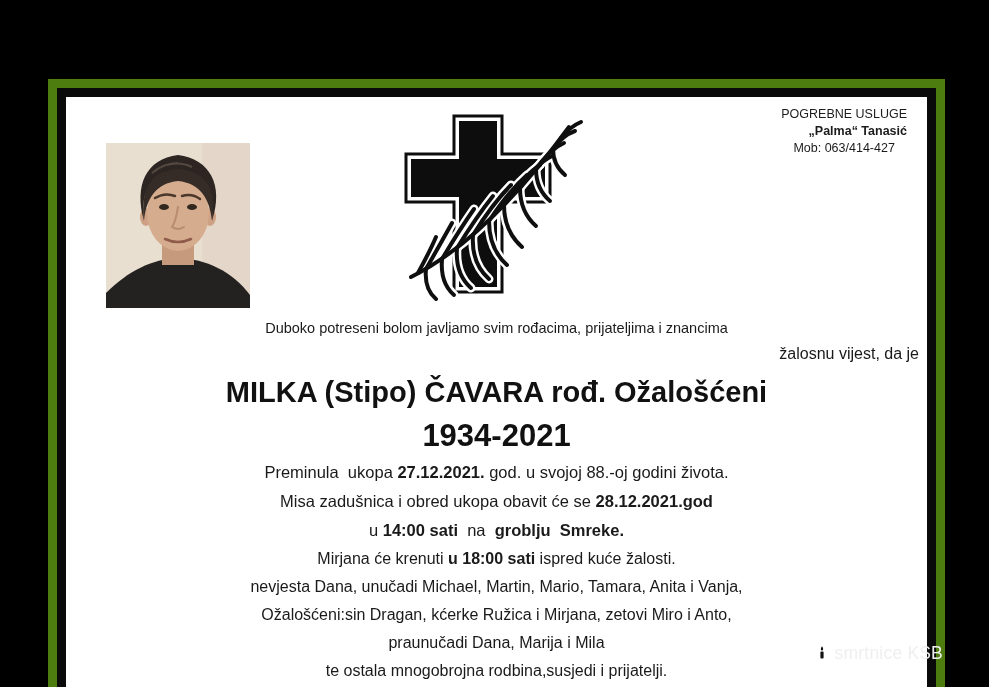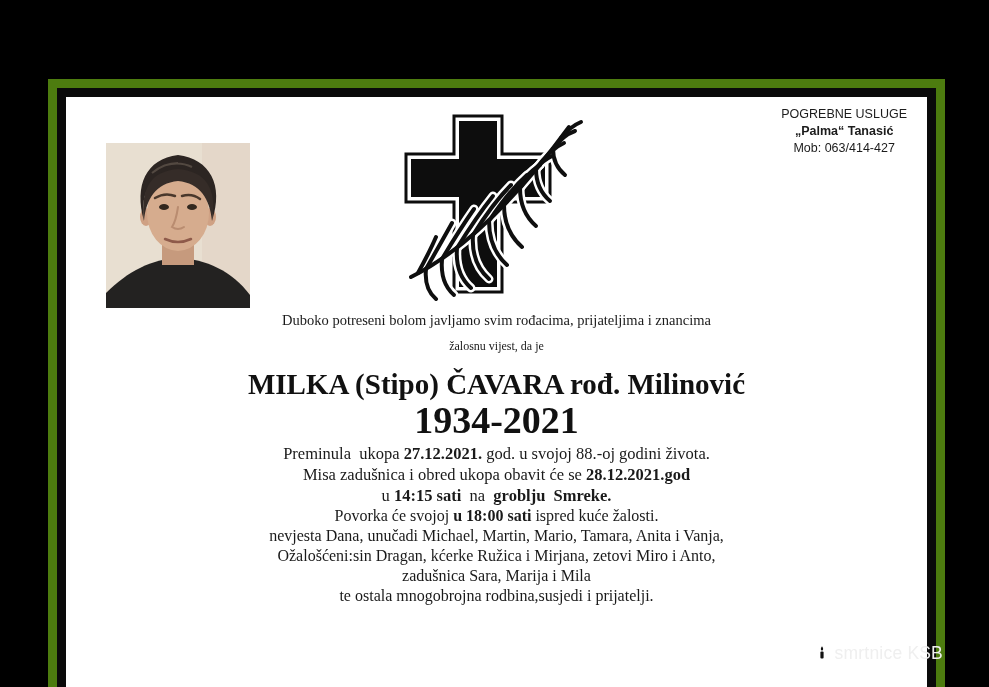--- a/index.html
+++ b/index.html
@@ -25,30 +25,30 @@
   .emblem{
     position:absolute;left:50%;top:12px;width:200px;height:192px;
     transform:translateX(-50%);
   }
   .emblem svg{display:block;width:100%;height:100%;}
   
   .agency{
     position:absolute;top:9px;right:20px;text-align:center;
     font-size:12.5px;line-height:17px;color:#1c1c1c;
   }
-  .agency .bold{font-weight:bold;}
+  .agency .bold{font-weight:bold;text-align:right;}
   
   .text-block{
     position:absolute;left:0;right:0;top:214px;text-align:center;color:#1a1a1a;
   }
-  .text-block p{margin:0;white-space:pre-wrap;font-family:Liberation Serif, serif;}
+  .text-block p{margin:8px;white-space:pre-wrap;}
   .intro1{font-size:14.5px;line-height:18px;margin-bottom:8px !important;}
-  .intro2{font-size:12px;line-height:18px;margin-bottom:11px !important;}
+  .intro2{font-size:16px;line-height:18px;margin-bottom:11px !important;text-align:right;}
   .name{font-size:29px;line-height:36px;font-weight:bold;color:#111;}
-  .years{font-size:38px;line-height:36px;font-weight:bold;color:#111;margin-bottom:5px !important;}
+  .years{font-size:31px;line-height:36px;font-weight:bold;color:#111;margin-bottom:5px !important;}
   .detail{font-size:16.5px;line-height:21px;}
   .detail.small{font-size:16px;line-height:20px;}
   .detail b{font-weight:bold;}
   
   .footer{
     position:absolute;top:641px;right:46px;height:24px;
     display:flex;align-items:center;gap:3px;
     color:#efefef;font-size:17.5px;letter-spacing:.2px;
   }
   .footer .brand-icon{width:20px;height:20px;}
@@ -127,30 +127,30 @@
 
       <div class="agency">
         <div>POGREBNE USLUGE</div>
         <div class="bold">„Palma“ Tanasić</div>
         <div>Mob: 063/414-427</div>
       </div>
 
       <div class="text-block">
         <p class="intro1">Duboko potreseni bolom javljamo svim rođacima, prijateljima i znancima</p>
         <p class="intro2">žalosnu vijest, da je</p>
-        <p class="name">MILKA (Stipo) ČAVARA rođ. Milinović</p>
+        <p class="name">MILKA (Stipo) ČAVARA rođ. Ožalošćeni</p>
         <p class="years">1934-2021</p>
 
         <p class="detail"><span>Preminula  ukopa </span><b>27.12.2021.</b><span> god. u svojoj 88.-oj godini života.</span></p>
         <p class="detail"><span>Misa zadušnica i obred ukopa obavit će se </span><b>28.12.2021.god</b></p>
-        <p class="detail"><span>u </span><b>14:15 sati</b><span>  na  </span><b>groblju  Smreke.</b></p>
-        <p class="detail small"><span>Povorka će svojoj </span><b>u 18:00 sati</b><span> ispred kuće žalosti.</span></p>
+        <p class="detail"><span>u </span><b>14:00 sati</b><span>  na  </span><b>groblju  Smreke.</b></p>
+        <p class="detail small"><span>Mirjana će krenuti </span><b>u 18:00 sati</b><span> ispred kuće žalosti.</span></p>
         <p class="detail small"><span>nevjesta Dana, unučadi Michael, Martin, Mario, Tamara, Anita i Vanja,</span></p>
         <p class="detail small"><span>Ožalošćeni:sin Dragan, kćerke Ružica i Mirjana, zetovi Miro i Anto,</span></p>
-        <p class="detail small"><span>zadušnica Sara, Marija i Mila</span></p>
+        <p class="detail small"><span>praunučadi Dana, Marija i Mila</span></p>
         <p class="detail small"><span>te ostala mnogobrojna rodbina,susjedi i prijatelji.</span></p>
       </div>
 
     </div>
   </div>
 </div>
 
 <div class="footer">
   <span class="brand-icon">
     <svg viewBox="0 0 20 20">

